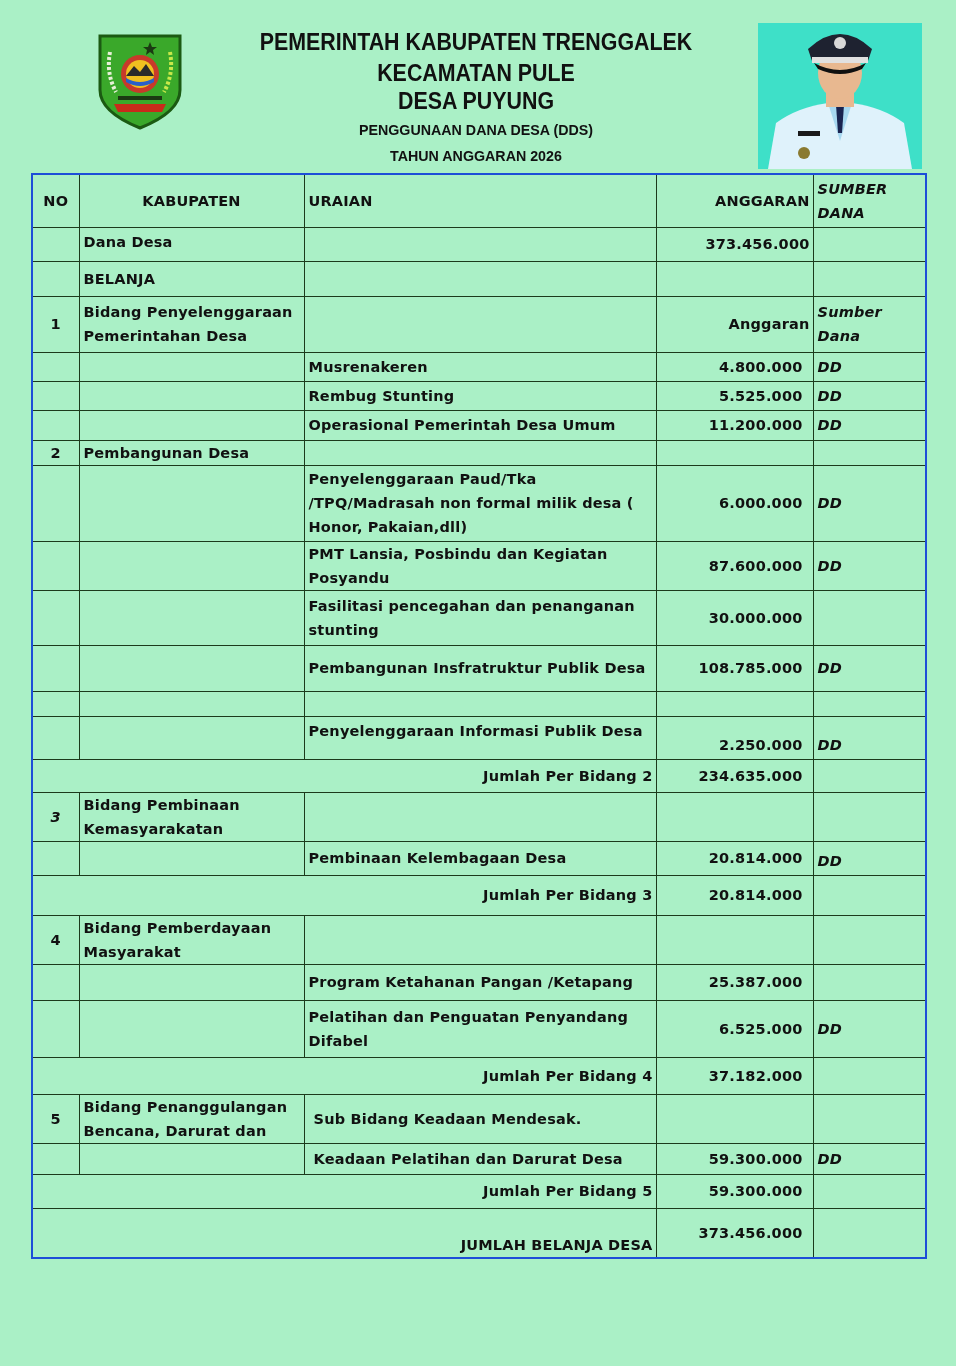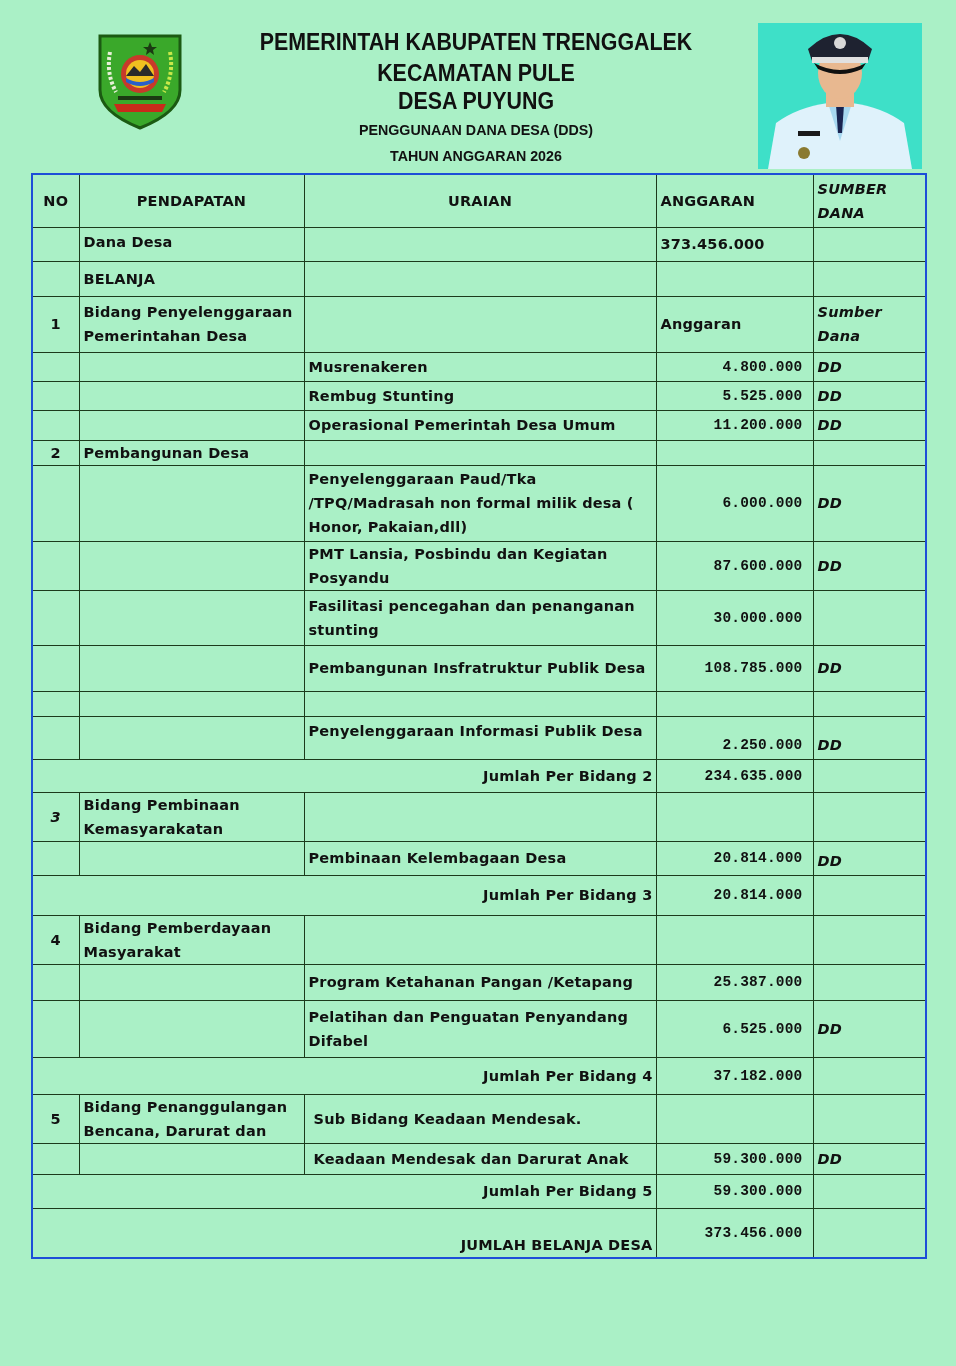--- a/index.html
+++ b/index.html
@@ -10,22 +10,22 @@
   .h2 { top:60px; font-size:23px; left:-2px; transform:scaleX(0.93); }
   .h3 { top:88px; font-size:23px; left:-2px; transform:scaleX(0.93); }
   .h4 { top:121px; font-size:15px; left:-2px; transform:scaleX(0.95); }
   .h5 { top:147px; font-size:15px; left:-2px; transform:scaleX(0.95); }
   .logo { position:absolute; left:96px; top:30px; width:88px; height:100px; }
   .photo { position:absolute; left:758px; top:23px; width:164px; height:146px; background:#3ee0c8; overflow:hidden; }
   table { position:absolute; left:31px; top:173px; border-collapse:collapse; table-layout:fixed; width:894px; }
   td { border:1.5px solid #1c3a1c; font-weight:bold; font-size:14.5px; padding:0 4px; vertical-align:middle;
        font-family:"DejaVu Sans", sans-serif; letter-spacing:0.2px; line-height:24px; }
   td.no { text-align:center; }
-  td.num { text-align:right; padding-right:10px;font-family:Liberation Mono, monospace; }
-  td.ang { text-align:left; padding-right:3px; }
+  td.num { text-align:right; padding-right:10px; }
+  td.ang { text-align:right; padding-right:3px; }
   td.src { text-align:left;font-style:italic; }
   td.sum { text-align:right; padding-right:3px; }
   td.top { vertical-align:top; padding-top:2px; }
   td.bot { vertical-align:bottom; padding-bottom:2px;margin-left:34px; }
   .ital { font-style:italic; }
   .tbl-outer { border:2px solid #1d4ed8; }
 </style>
 </head>
 <body>
 
@@ -68,22 +68,22 @@
   <colgroup>
     <col style="width:47px">
       <col style="width:225px">
       <col style="width:352px">
       <col style="width:157px">
       <col style="width:113px">
   </colgroup>
   <tbody>
       <tr style="height:53px">
     <td class="no">NO</td>
-    <td style="text-align:center">PENDAPATAN</td>
-    <td style="text-align:center">URAIAN</td>
+    <td style="text-align:center">KABUPATEN</td>
+    <td style="text-align:left">URAIAN</td>
     <td class="ang">ANGGARAN</td>
     <td class="src"><span>SUMBER</span><br><span>DANA</span></td>
   </tr>
 
   <tr style="height:34px">
     <td></td>
     <td class="top">Dana Desa</td>
     <td></td>
     <td class="ang">373.456.000</td>
     <td></td>
@@ -231,21 +231,21 @@
   <tr style="height:48px">
     <td class="no">5</td>
     <td><span>Bidang Penanggulangan</span><br><span>Bencana, Darurat dan</span></td>
     <td style="padding-left:9px">Sub Bidang Keadaan Mendesak.</td>
     <td></td>
         <td></td>
   </tr>
   <tr style="height:31px">
     <td></td>
         <td></td>
-    <td style="padding-left:9px">Keadaan Mendesak dan Darurat Anak</td>
+    <td style="padding-left:9px">Keadaan Pelatihan dan Darurat Desa</td>
     <td class="num">59.300.000</td>
     <td class="src">DD</td>
   </tr>
   <tr style="height:34px">
     <td colspan="3" class="sum">Jumlah Per Bidang 5</td>
     <td class="num">59.300.000</td>
     <td></td>
   </tr>
 
   <tr style="height:50px">

